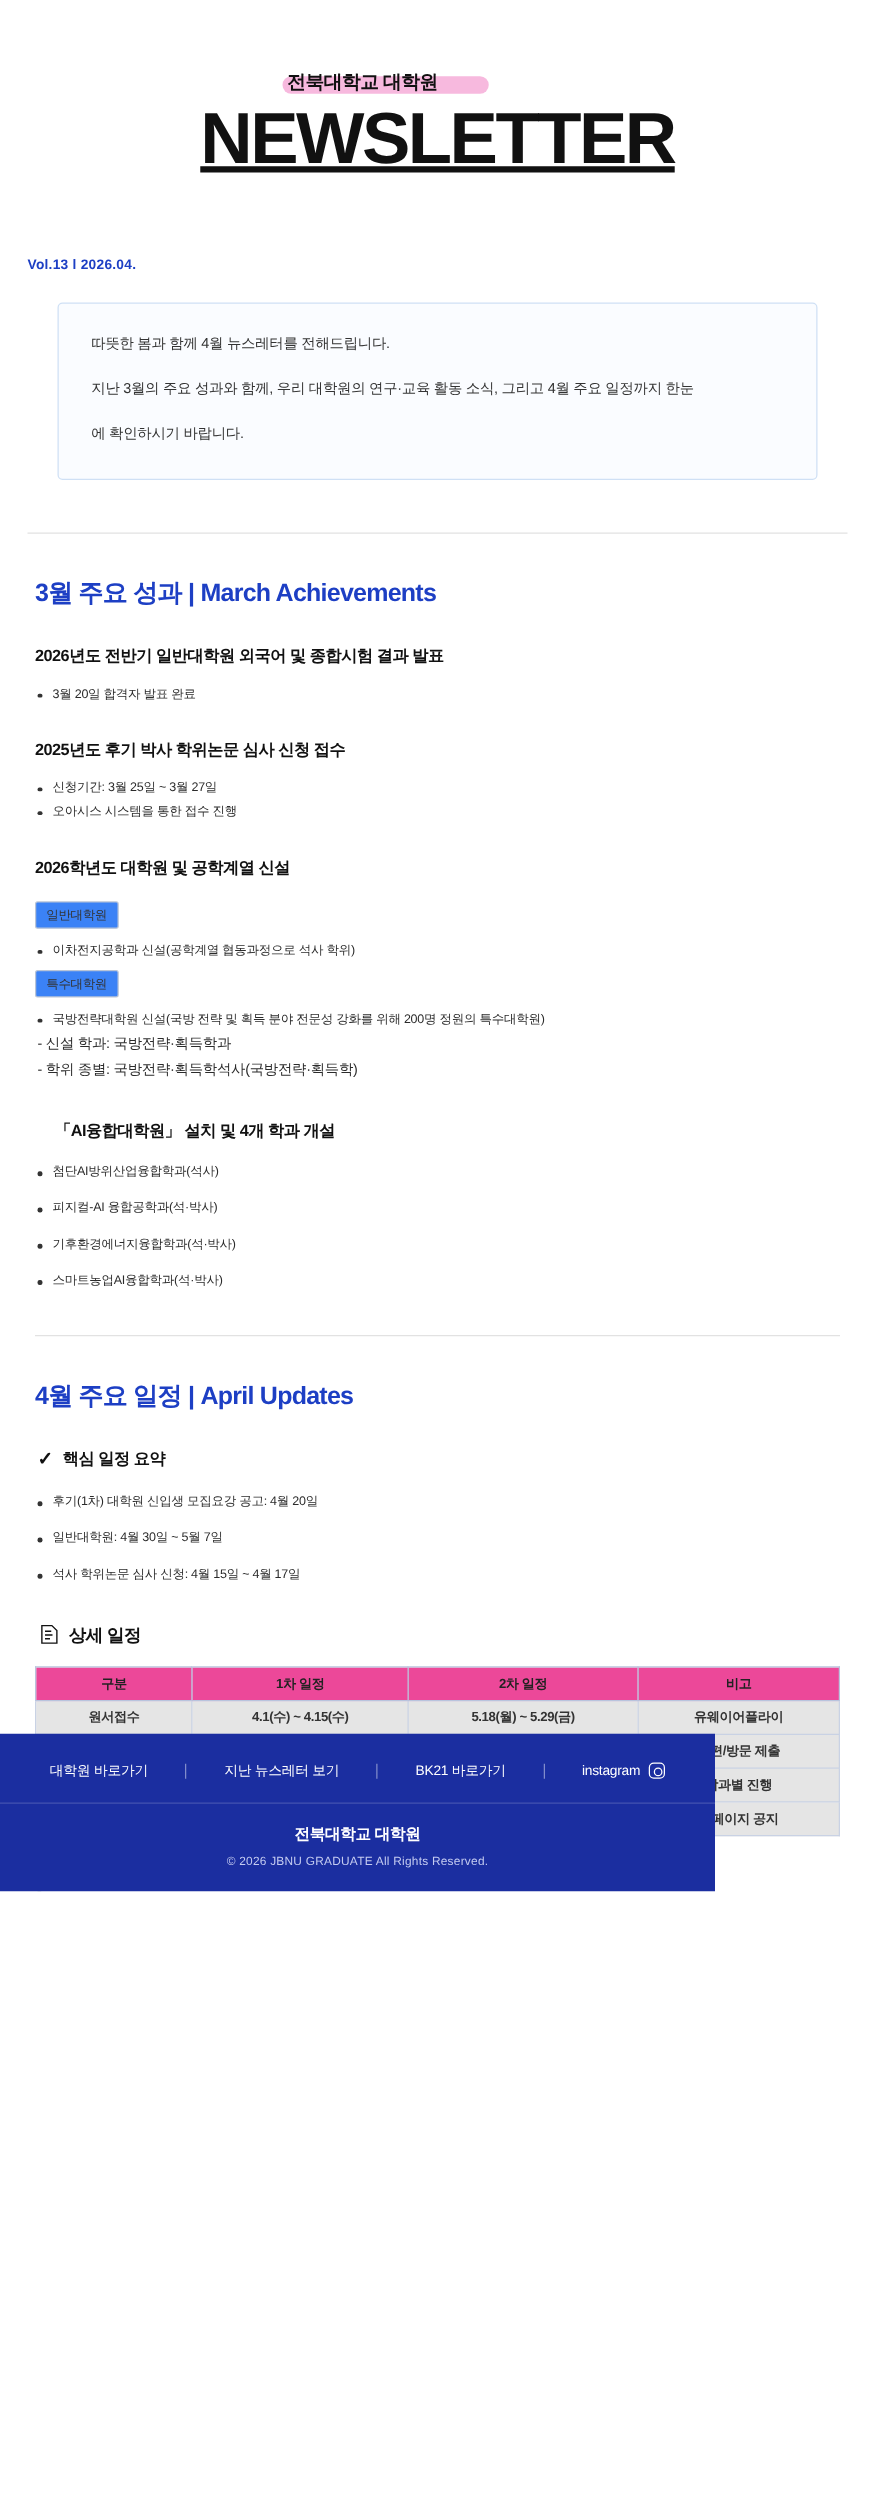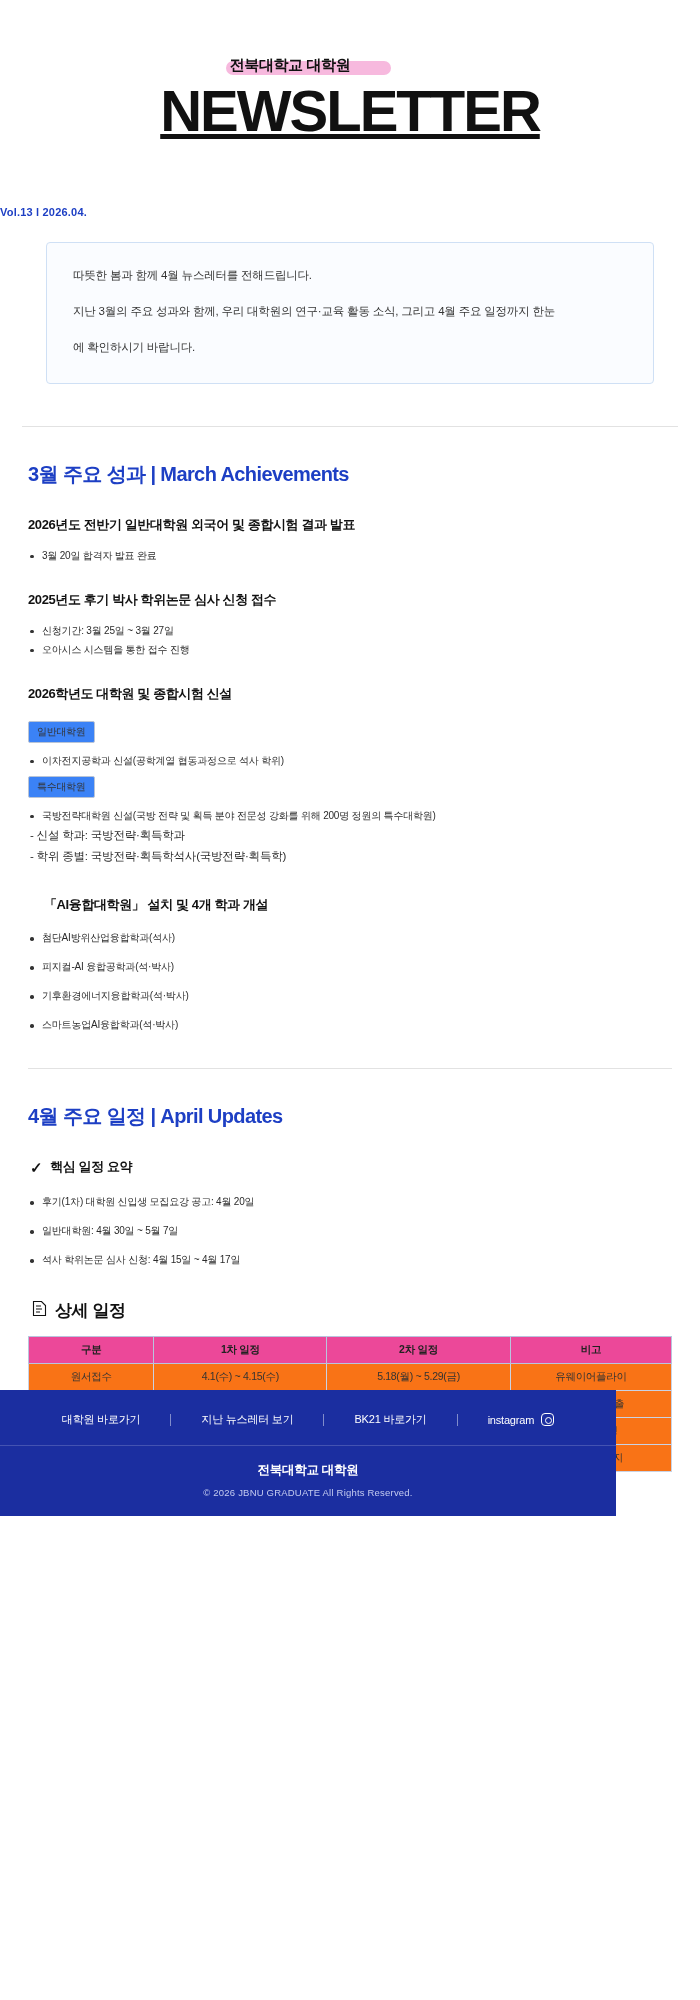--- a/index.html
+++ b/index.html
@@ -47,21 +47,21 @@
     line-height: 1;
     font-weight: 700;
     letter-spacing: -2px;
     color: #111;
     margin-top: 6px;
     font-family: "Liberation Sans", sans-serif;
     text-decoration: underline;
   }
 
   
-  .vol-row { margin-top: 62px; }
+  .vol-row { margin-top: 62px; padding-left: 22px; }
   .vol-text { color: #1d3fc4; font-size: 11px; font-weight: 700; letter-spacing: 0.2px; }
 
   
   .intro-wrap { padding: 22px 46px 12px 46px; }
   .intro-box {
     border: 1px solid #cfe0f5;
     background: #fafcff;
     border-radius: 4px;
     padding: 22px 26px 24px 26px;
   }
@@ -149,21 +149,21 @@
     font-weight: 700;
     color: #111;
     margin: 0 0 16px 2px;
     letter-spacing: -0.4px;
   }
   .check-mark { font-size: 15px; color: #111; font-weight: 700; line-height: 1; }
   .doc-head {
     display: flex;
     align-items: center;
     gap: 8px;
-    font-size: 17px;
+    font-size: 14px;
     font-weight: 700;
     color: #111;
     margin: 30px 0 14px 4px;
     letter-spacing: -0.4px;
   }
 
   
   table.schedule {
     width: 100%;
     border-collapse: collapse;
@@ -178,21 +178,22 @@
     padding: 6px 4px;
     text-align: center;
     letter-spacing: -0.3px;
   }
   table.schedule td {
     border: 1px solid #c9d2e4;
     padding: 6px 4px;
     text-align: center;
     color: #333;
     letter-spacing: -0.3px;
-    background: #f97316;
+    background: #e5e5e5;
+    font-weight: bold;
   }
 
   
   .closing {
     display: flex;
     gap: 10px;
     margin: 26px 2px 0 2px;
     align-items: flex-start;
   }
   .closing-bar { width: 3px; background: #c8c8c8; align-self: stretch; min-height: 16px; }
@@ -201,21 +202,21 @@
     color: #555;
     line-height: 1.7;
     letter-spacing: -0.3px;
   }
 
   
   .footer {
     position: absolute;
     left: 0;
     bottom: 0;
-    width: 616px;
+    width: 572px;
     background: #1b2ea0;
     color: #fff;
   }
   .footer-links {
     display: flex;
     align-items: center;
     justify-content: center;
     gap: 0;
     padding: 22px 0 18px 0;
     border-bottom: 1px solid rgba(255,255,255,0.18);
@@ -289,21 +290,21 @@
 
     <div class="block">
       <div class="sub-head">2025년도 후기 박사 학위논문 심사 신청 접수</div>
       <ul class="bullets">
         <li>신청기간: 3월 25일 ~ 3월 27일</li>
         <li>오아시스 시스템을 통한 접수 진행</li>
       </ul>
     </div>
 
     <div class="block">
-      <div class="sub-head">2026학년도 대학원 및 종합시험 신설</div>
+      <div class="sub-head">2026학년도 대학원 및 공학계열 신설</div>
       <span class="tag">일반대학원</span>
       <ul class="bullets">
         <li>이차전지공학과 신설(공학계열 협동과정으로 석사 학위)</li>
       </ul>
       <span class="tag">특수대학원</span>
       <ul class="bullets">
         <li>국방전략대학원 신설(국방 전략 및 획득 분야 전문성 강화를 위해 200명 정원의 특수대학원)</li>
       </ul>
       <div class="plain-line">- 신설 학과: 국방전략·획득학과</div>
       <div class="plain-line">- 학위 종별: 국방전략·획득학석사(국방전략·획득학)</div>

